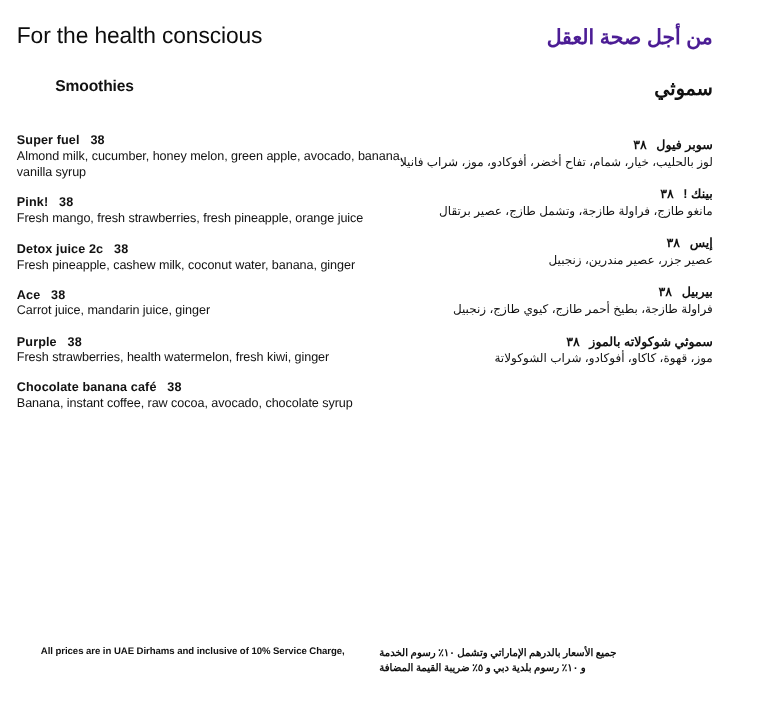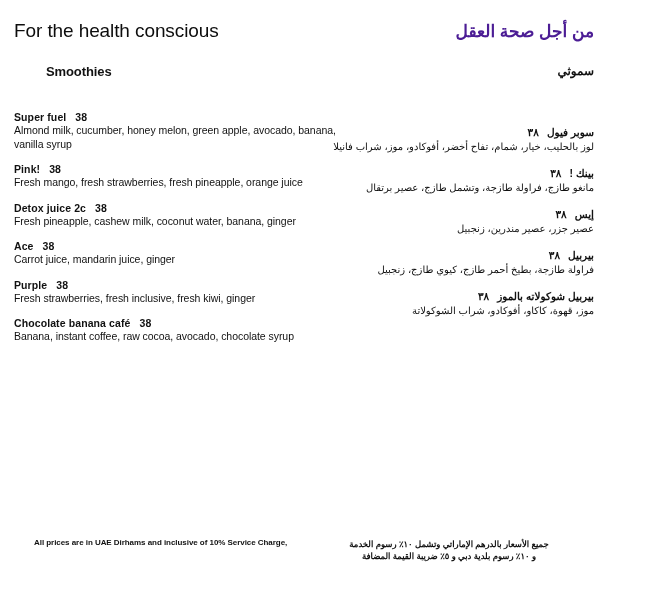--- a/index.html
+++ b/index.html
@@ -66,42 +66,42 @@
     left: 0;
     top: 0;
     font-size: 13px;
     font-weight: 700;
     letter-spacing: -0.1px;
   }
   .section-ar {
     position: absolute;
     right: 0;
     top: 0;
-    font-size: 12px;
+    font-size: 16px;
     font-weight: 700;
     direction: rtl;
   }
 
   
   .columns {
     position: absolute;
     top: 110px;
     left: 0;
     right: 0;
   }
   .col-en {
     position: absolute;
     left: 14px;
     top: 0;
     width: 340px;
   }
   .col-ar {
     position: absolute;
     right: 14px;
-    top: 15px;
+    top: 4px;
     width: 262px;
     direction: rtl;
   }
 
   .item-en {
     margin-bottom: 11px;
   }
   .item-en-head {
     font-size: 10.5px;
     font-weight: 700;
@@ -157,25 +157,26 @@
     font-size: 8px;
     font-weight: 700;
     line-height: 11px;
     letter-spacing: -0.05px;
   }
   .footer-ar {
     position: absolute;
     right: 26px;
     top: 1px;
     width: 266px;
-    text-align: center;
+    text-align: left;
     direction: rtl;
     font-size: 8.5px;
     font-weight: 700;
     line-height: 12px;
+    font-family: Liberation Serif, serif;
   }
   .footer-line {
     display: block;
   }
 </style>
 </head>
 <body>
 
 <div class="page">
 
@@ -213,21 +214,21 @@
       <div class="item-en">
         <div class="item-en-head">
           <span>Ace</span><span class="price">38</span>
         </div>
         <div class="item-en-desc">Carrot juice, mandarin juice, ginger</div>
       </div>
       <div class="item-en">
         <div class="item-en-head">
           <span>Purple</span><span class="price">38</span>
         </div>
-        <div class="item-en-desc">Fresh strawberries, fresh inclusive, fresh kiwi, ginger</div>
+        <div class="item-en-desc">Fresh strawberries, health watermelon, fresh kiwi, ginger</div>
       </div>
       <div class="item-en">
         <div class="item-en-head">
           <span>Chocolate banana café</span><span class="price">38</span>
         </div>
         <div class="item-en-desc">Banana, instant coffee, raw cocoa, avocado, chocolate syrup</div>
       </div>
     </div>
 
     <div class="col-ar">
@@ -250,21 +251,21 @@
         <div class="item-ar-desc">عصير جزر، عصير مندرين، زنجبيل</div>
       </div>
       <div class="item-ar">
         <div class="item-ar-head">
           <span>بيربيل</span><span class="price">٣٨</span>
         </div>
         <div class="item-ar-desc">فراولة طازجة، بطيخ أحمر طازج، كيوي طازج، زنجبيل</div>
       </div>
       <div class="item-ar">
         <div class="item-ar-head">
-          <span>بيربيل شوكولاته بالموز</span><span class="price">٣٨</span>
+          <span>سموثي شوكولاته بالموز</span><span class="price">٣٨</span>
         </div>
         <div class="item-ar-desc">موز، قهوة، كاكاو، أفوكادو، شراب الشوكولاتة</div>
       </div>
     </div>
 
   </div>
 
   <div class="footer">
     <div class="footer-en">
       <span class="footer-line">All prices are in UAE Dirhams and inclusive of 10% Service Charge,</span>

